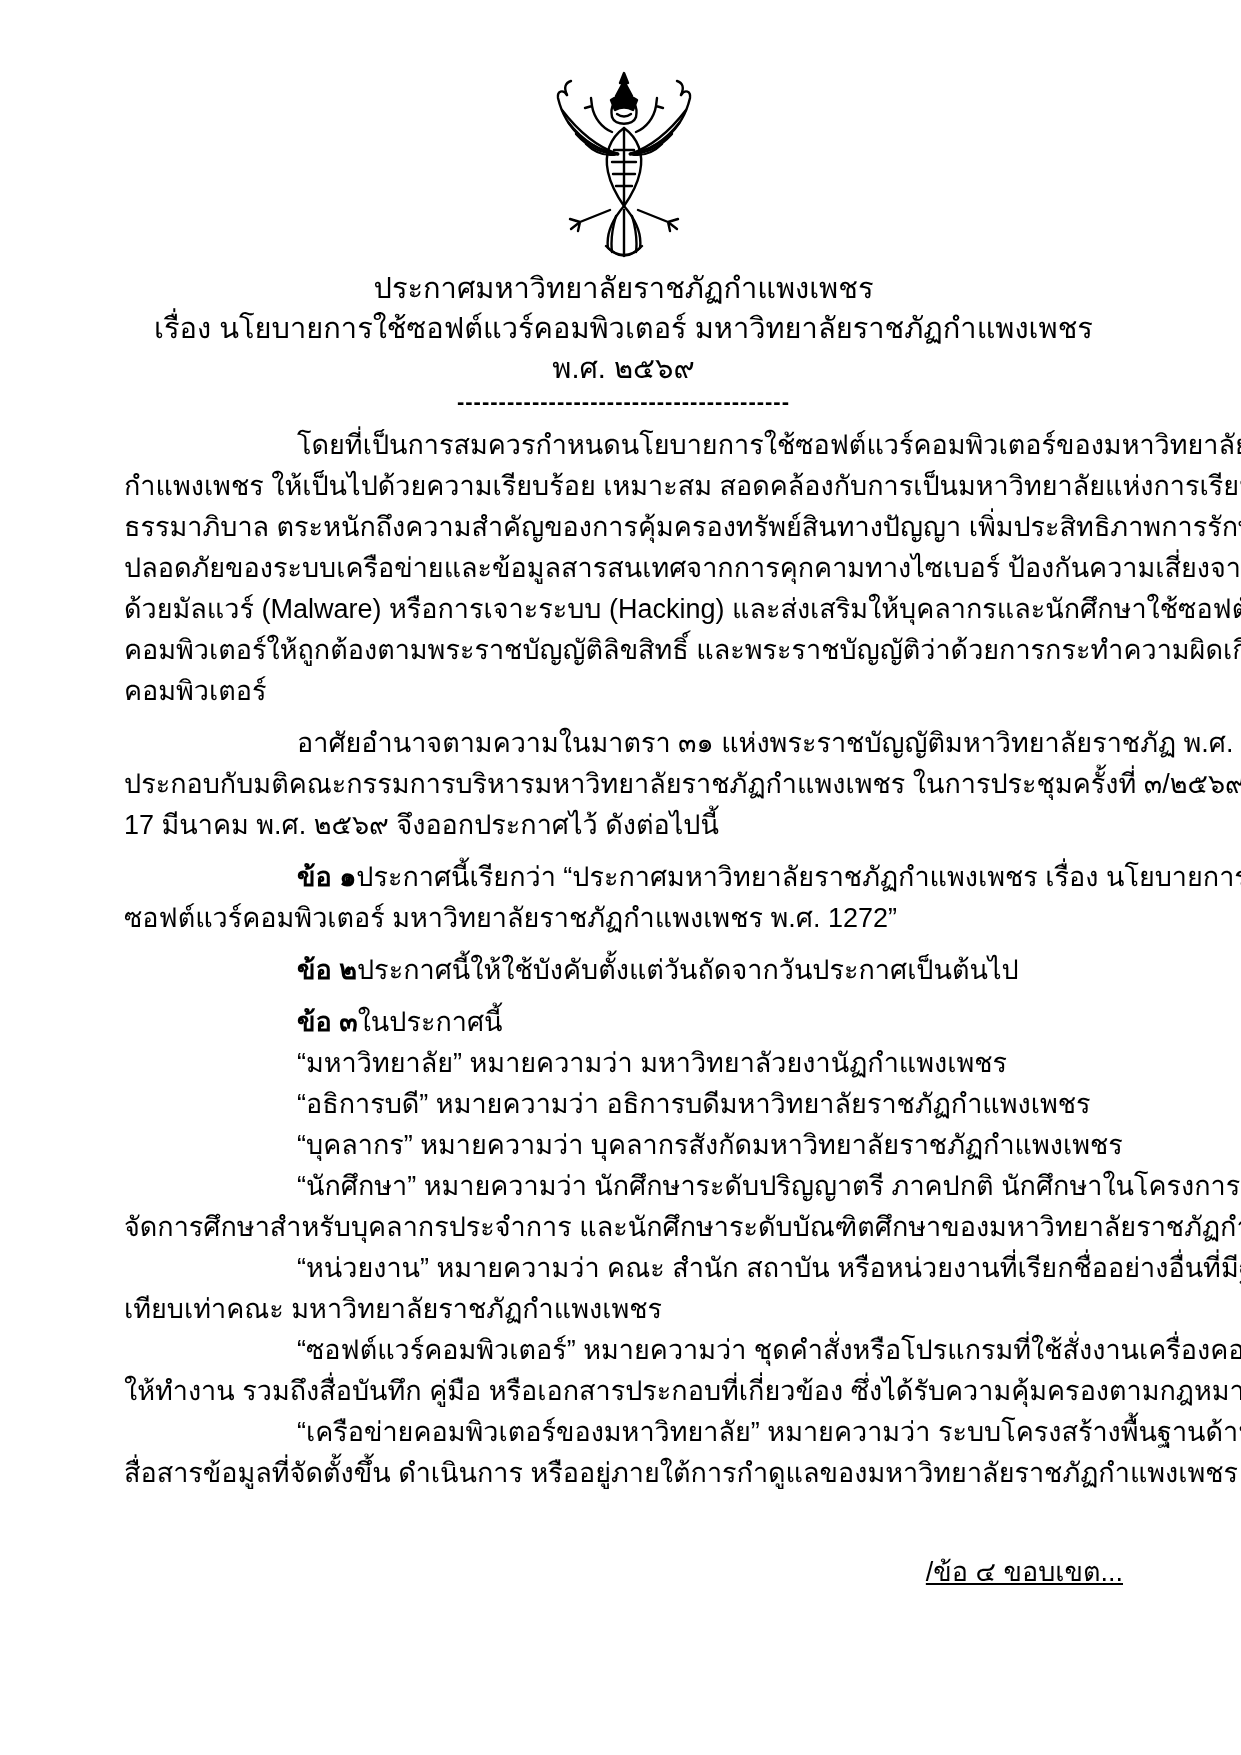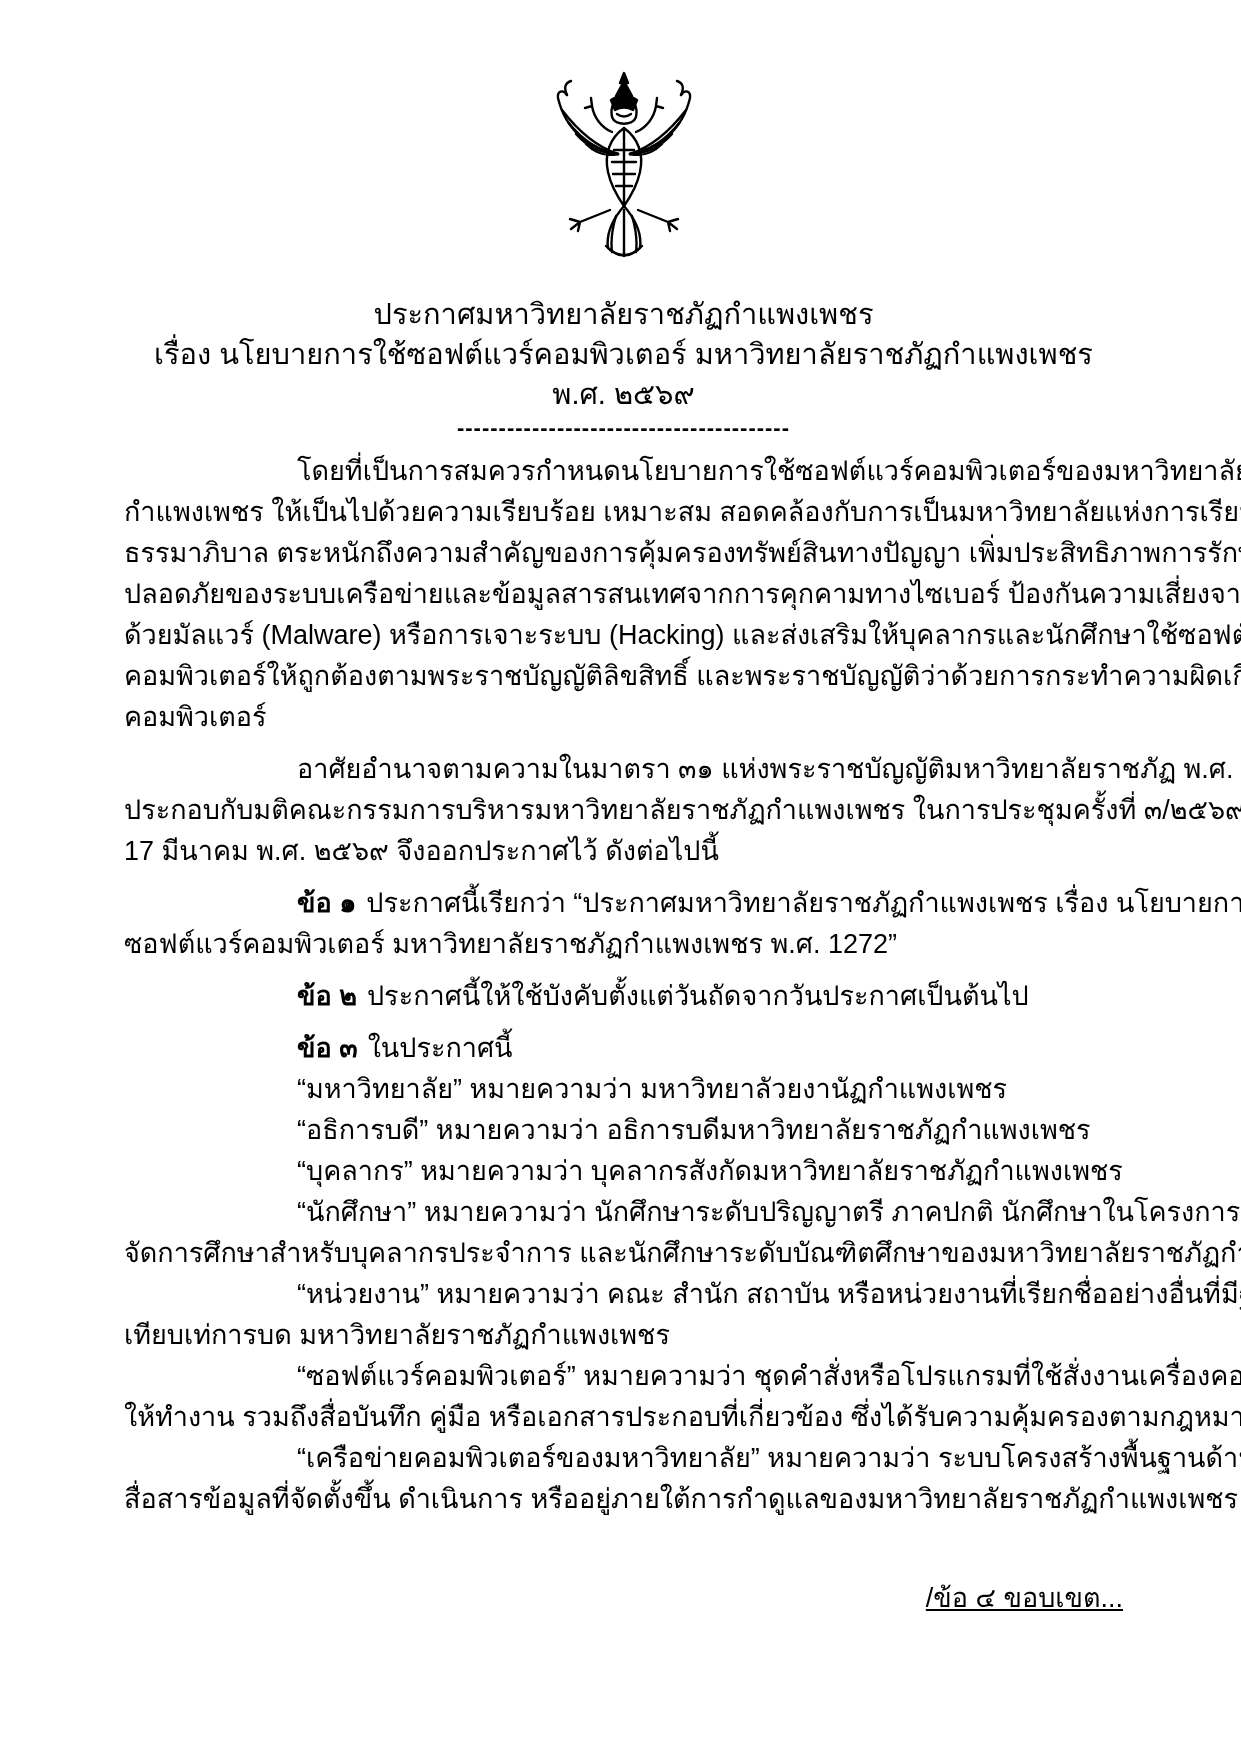--- a/index.html
+++ b/index.html
@@ -4,27 +4,27 @@
 <style>
   html,body{margin:0;padding:0;background:#ffffff;}
   body{
     width:1241px;height:1755px;
     color:#000;
     font-family:"Liberation Sans","DejaVu Sans",sans-serif;
     overflow:hidden;
   }
   .page{padding:0 118px 0 124px;}
   .emblem-wrap{text-align:center;padding-top:70px;height:198px;}
-  .titles{margin-top:26px;text-align:center;font-size:29px;line-height:40px;}
+  .titles{text-align:center;font-size:29px;line-height:40px;}
   .sep{text-align:center;font-weight:bold;font-size:22px;line-height:24px;letter-spacing:1px;margin-top:2px;}
   .content{font-size:27px;line-height:41px;margin-top:8px;}
   .line{white-space:nowrap;}
   .indent{padding-left:173px;}
   .gap{margin-top:11px;}
-  .clause-label{font-weight:bold;margin-right:10px;}
+  .clause-label{font-weight:bold;}
   .footer{margin-top:56px;text-align:right;font-size:27px;text-decoration:underline;}
   svg.garuda{display:inline-block;}
   svg.garuda *{vector-effect:non-scaling-stroke;}
 </style>
 </head>
 <body>
 
 <div class="page">
 
   <div class="emblem-wrap">
@@ -100,21 +100,21 @@
     <div class="line indent gap">
       <span class="clause-label">ข้อ ๓</span><span>ในประกาศนี้</span>
     </div>
 
     <div class="line indent">“มหาวิทยาลัย” หมายความว่า มหาวิทยาลัวยงานัฏกำแพงเพชร</div>
     <div class="line indent">“อธิการบดี” หมายความว่า อธิการบดีมหาวิทยาลัยราชภัฏกำแพงเพชร</div>
     <div class="line indent">“บุคลากร” หมายความว่า บุคลากรสังกัดมหาวิทยาลัยราชภัฏกำแพงเพชร</div>
     <div class="line indent">“นักศึกษา” หมายความว่า นักศึกษาระดับปริญญาตรี ภาคปกติ นักศึกษาในโครงการ</div>
     <div class="line">จัดการศึกษาสำหรับบุคลากรประจำการ และนักศึกษาระดับบัณฑิตศึกษาของมหาวิทยาลัยราชภัฏกำแพงเพชร</div>
     <div class="line indent">“หน่วยงาน” หมายความว่า คณะ สำนัก สถาบัน หรือหน่วยงานที่เรียกชื่ออย่างอื่นที่มีฐานะ</div>
-    <div class="line">เทียบเท่การบด มหาวิทยาลัยราชภัฏกำแพงเพชร</div>
+    <div class="line">เทียบเท่าคณะ มหาวิทยาลัยราชภัฏกำแพงเพชร</div>
     <div class="line indent">“ซอฟต์แวร์คอมพิวเตอร์” หมายความว่า ชุดคำสั่งหรือโปรแกรมที่ใช้สั่งงานเครื่องคอมพิวเตอร์</div>
     <div class="line">ให้ทำงาน รวมถึงสื่อบันทึก คู่มือ หรือเอกสารประกอบที่เกี่ยวข้อง ซึ่งได้รับความคุ้มครองตามกฎหมายลิขสิทธิ์</div>
     <div class="line indent">“เครือข่ายคอมพิวเตอร์ของมหาวิทยาลัย” หมายความว่า ระบบโครงสร้างพื้นฐานด้านการ</div>
     <div class="line">สื่อสารข้อมูลที่จัดตั้งขึ้น ดำเนินการ หรืออยู่ภายใต้การกำดูแลของมหาวิทยาลัยราชภัฏกำแพงเพชร เพื่อใช้ในการ</div>
 
   </div>
 
   <div class="footer">/ข้อ ๔ ขอบเขต...</div>
 
 </div>

